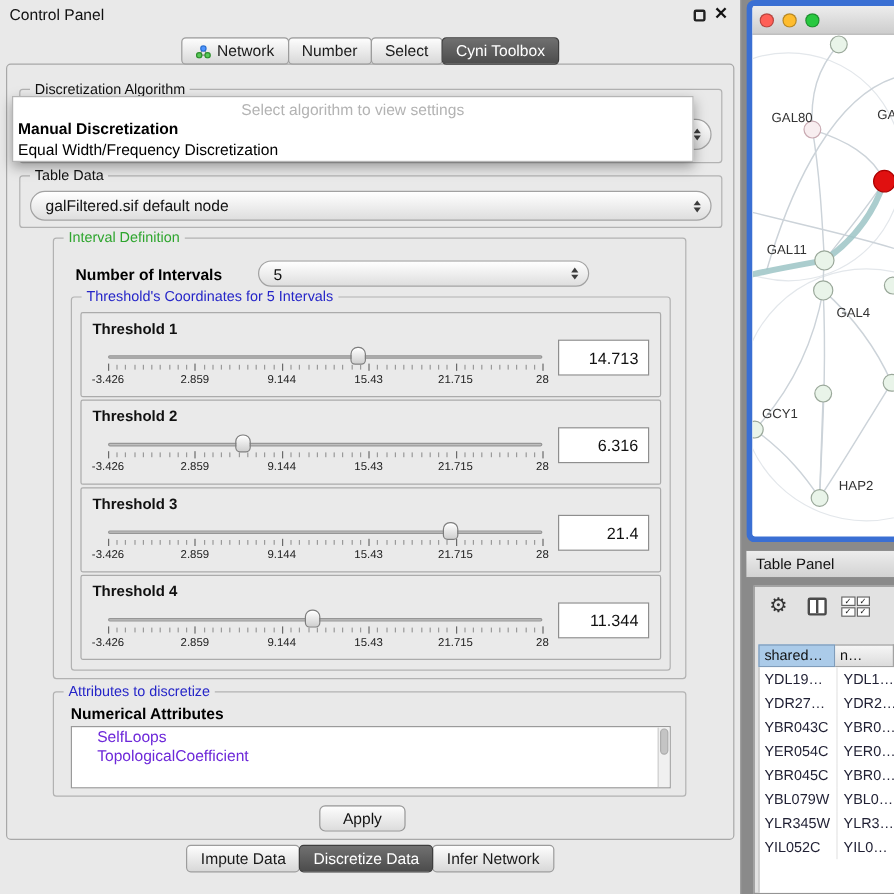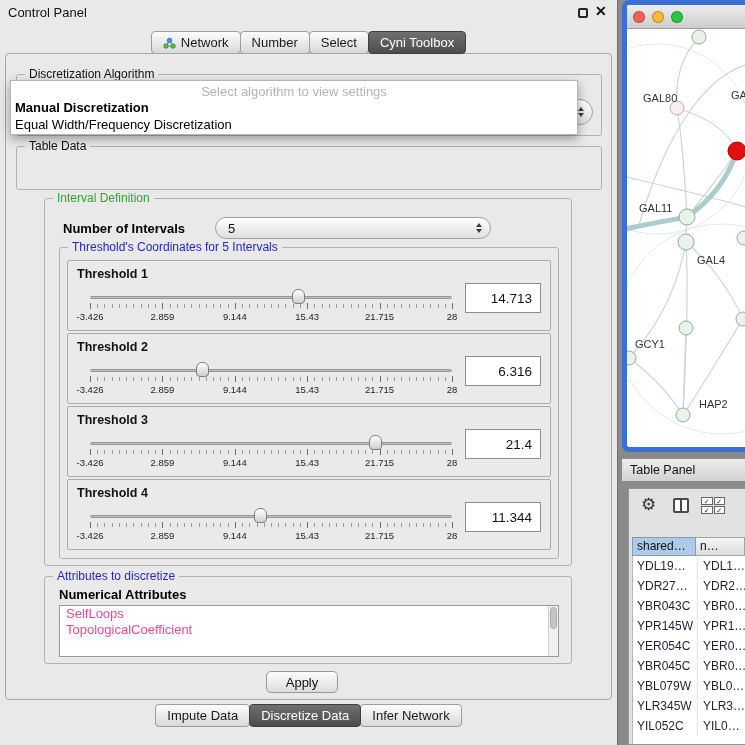--- a/index.html
+++ b/index.html
@@ -58,21 +58,21 @@
            border:1px solid #7e7e7e; border-radius:6px 6px 4px 4px; box-shadow:inset 0 1px 0 #fff; }
   .tick { position:absolute; top:17px; width:1px; height:4px; background:#9a9a9a; }
   .tick.major { top:16px; height:6px; background:#6a6a6a; }
   .scale-label { position:absolute; top:24px; transform:translateX(-50%); font-size:9.5px; color:#222; white-space:nowrap; }
   .value-box { position:absolute; right:9px; top:22px; width:76px; height:30px; background:#fff; border:1px solid #8e8e8e;
                font-size:13.5px; color:#111; display:flex; align-items:center; justify-content:flex-end; padding-right:8px; }
 
   #attr-group { left:44px; top:576px; width:528px; height:88px; }
   #attr-title { position:absolute; left:14px; top:10px; font-size:13px; font-weight:700; }
   #attr-list { position:absolute; left:14px; top:28px; width:500px; height:52px; background:#fff; border:1px solid #9a9a9a; overflow:hidden; }
-  .list-item { font-size:13px; line-height:16px; padding-left:6px; color:#ec4899; white-space:nowrap; }
+  .list-item { font-size:13px; line-height:16px; padding-left:6px; color:#6d28d9; white-space:nowrap;margin-left:15px; }
   #attr-scroll { position:absolute; right:0; top:0; bottom:0; width:10px; background:#f0f0f0; border-left:1px solid #cfcfcf; }
   #attr-thumb { position:absolute; left:1px; right:1px; top:1px; height:22px; background:#c4c4c4; border:1px solid #adadad; border-radius:4px; }
 
   #apply-btn { position:absolute; left:266px; top:671px; width:72px; height:22px; background:linear-gradient(#fdfdfd,#dcdcdc);
                border:1px solid #989898; border-radius:5px; font-size:13px; color:#111; display:flex; align-items:center; justify-content:center; }
 
   
   #network-window { position:absolute; left:622px; top:0; width:123px; height:452px; border:5px solid #3a6fd3; border-right:none;
                     border-radius:7px 0 0 7px; background:#fff; overflow:hidden; }
   #nw-titlebar { height:24px; background:linear-gradient(#ededed,#cdcdcd); border-bottom:1px solid #9d9d9d; position:relative; }
@@ -146,20 +146,27 @@
     <div id="algo-popup">
       <div class="popup-header">Select algorithm to view settings</div>
       <div id="popup-items">
           <div class="popup-item bold">Manual Discretization</div>
           <div class="popup-item">Equal Width/Frequency Discretization</div>
         </div>
     </div>
 
     <div class="groupbox" id="td-group">
       <div class="group-label">Table Data</div>
+      <div class="combo" id="td-combo">
+        <span>galFiltered.sif default node</span>
+        <span class="stepper">
+            <i class="up"></i>
+            <i class="down"></i>
+          </span>
+      </div>
     </div>
 
     <div class="groupbox" id="interval-group">
       <div class="group-label green">Interval Definition</div>
       <div id="ni-label">Number of Intervals</div>
       <div class="combo" id="ni-combo">
         <span>5</span>
         <span class="stepper">
             <i class="up"></i>
             <i class="down"></i>
@@ -533,24 +540,20 @@
         </div>
         <div class="trow">
           <span class="tc1">YDR27…</span>
           <span class="tc2">YDR2…</span>
         </div>
         <div class="trow">
           <span class="tc1">YBR043C</span>
           <span class="tc2">YBR0…</span>
         </div>
         <div class="trow">
-          <span class="tc1">YPR145W</span>
-          <span class="tc2">YPR1…</span>
-        </div>
-        <div class="trow">
           <span class="tc1">YER054C</span>
           <span class="tc2">YER0…</span>
         </div>
         <div class="trow">
           <span class="tc1">YBR045C</span>
           <span class="tc2">YBR0…</span>
         </div>
         <div class="trow">
           <span class="tc1">YBL079W</span>
           <span class="tc2">YBL0…</span>

